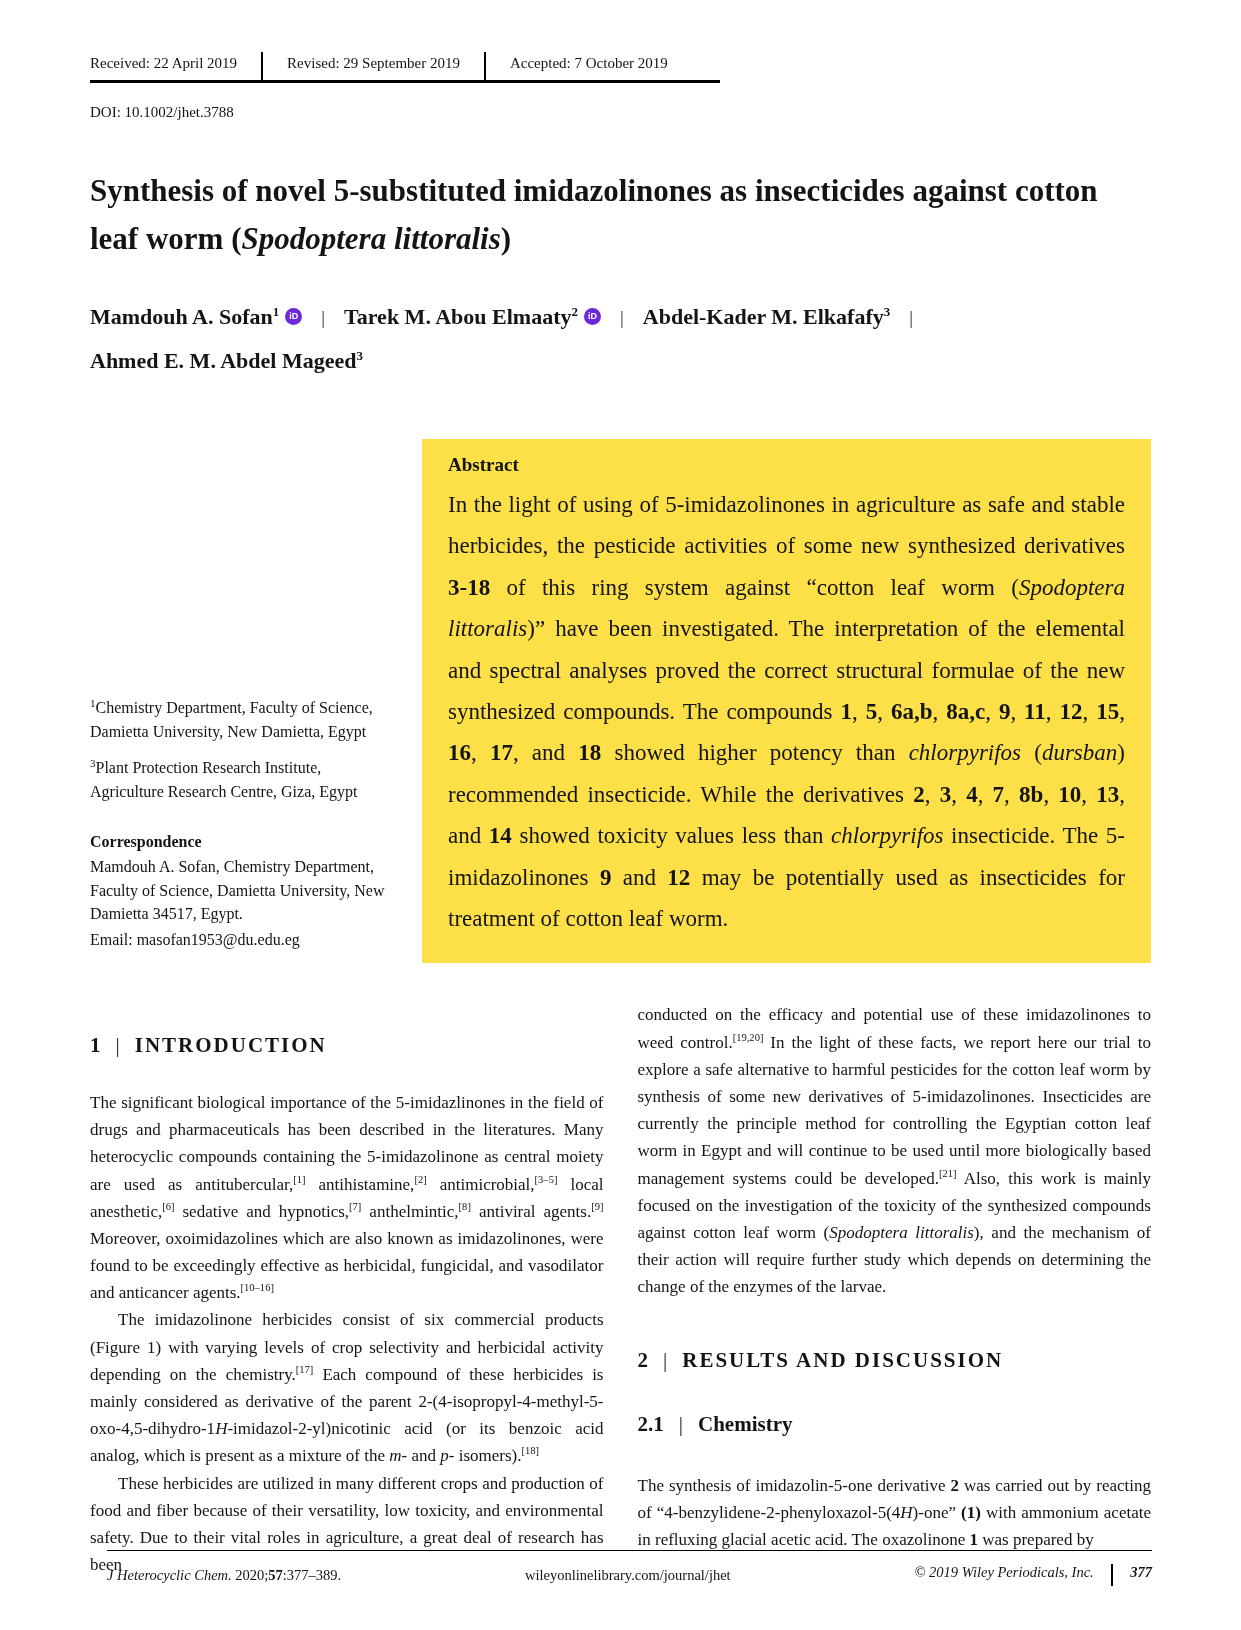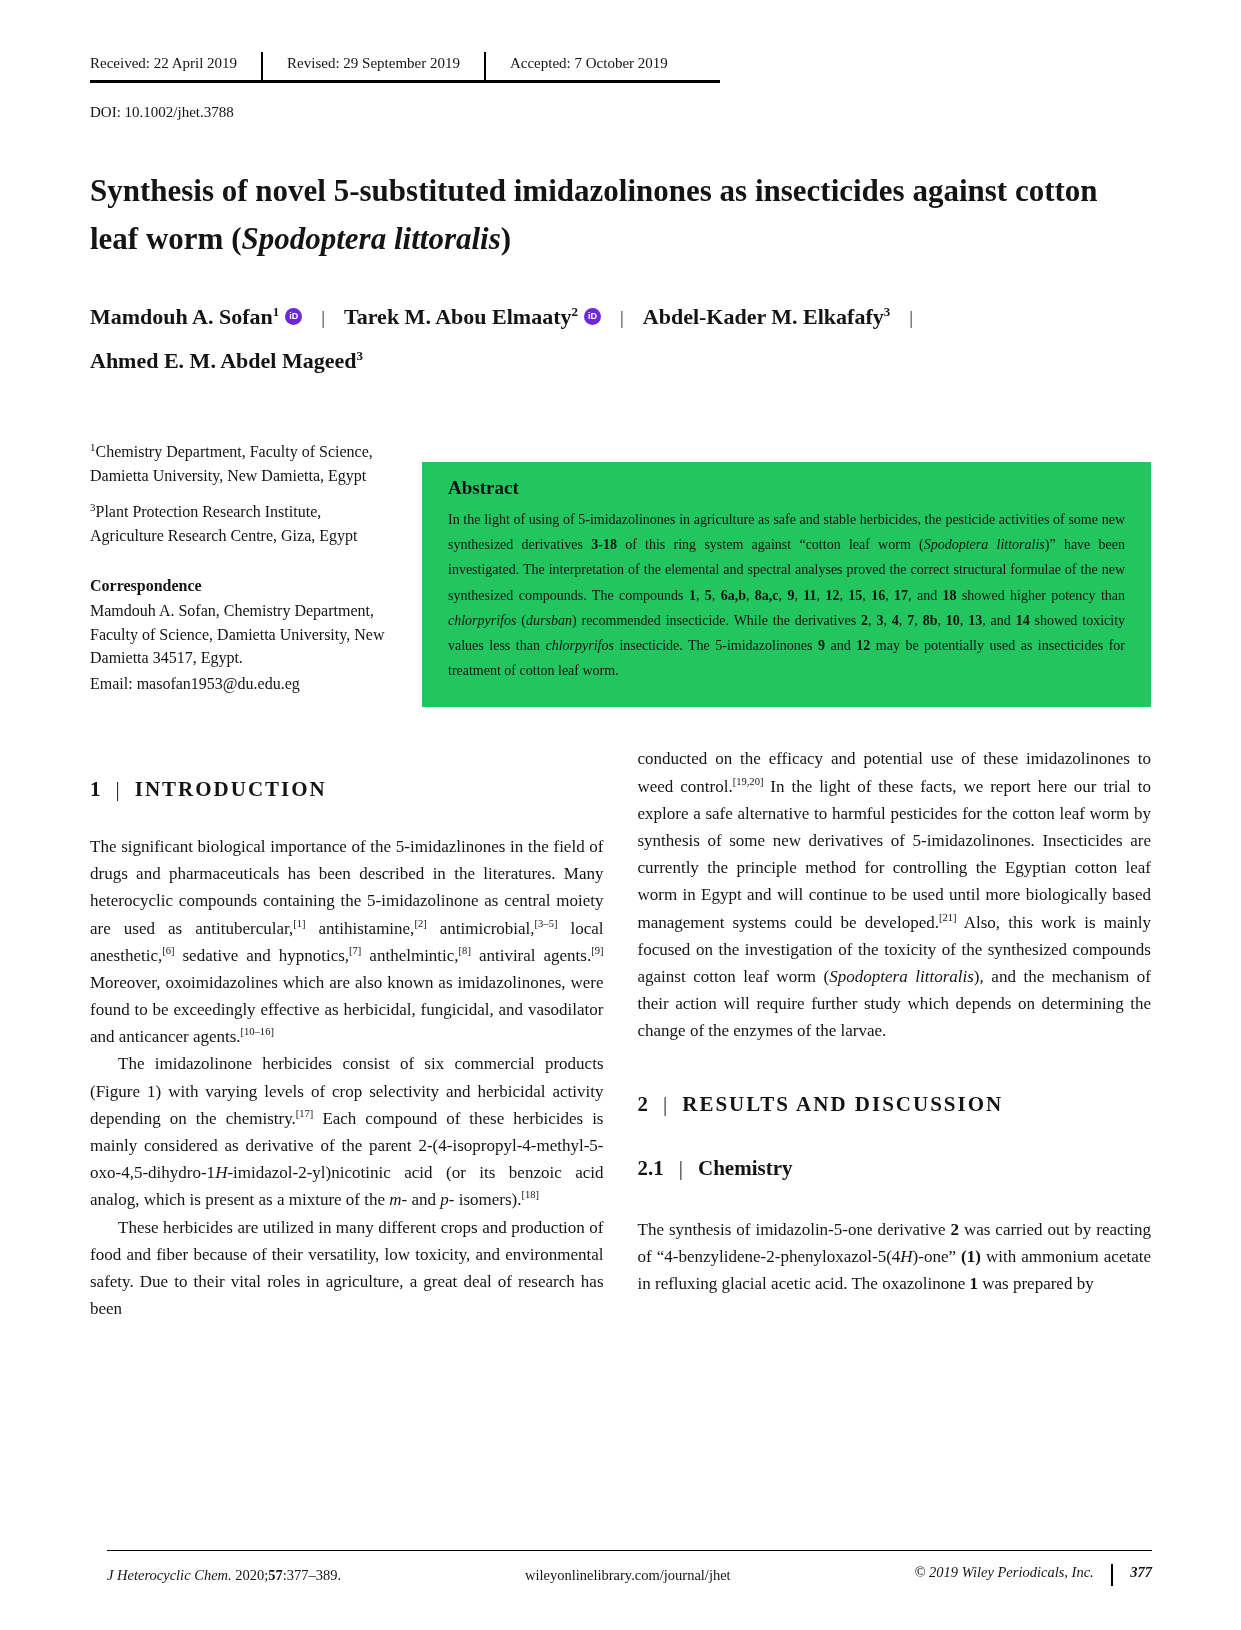--- a/index.html
+++ b/index.html
@@ -30,23 +30,23 @@
     color:#fff; font-size:9px; font-weight:bold; text-align:center; line-height:17px;
     margin-left:6px; vertical-align:5px; font-family:"Liberation Sans", sans-serif; }
   
   .meta-row { display:flex; align-items:flex-end; margin-top:56px; }
   .affiliations { width:298px; flex-shrink:0; font-size:16px; line-height:1.47; }
   .affiliations p { margin:0 0 12px; }
   .affiliations sup { font-size:11px; }
   .corr-head { font-weight:bold; margin-top:26px !important; margin-bottom:2px !important; }
   .corr-body { margin-bottom:2px !important; }
   .vdivider { width:2px; background:#000; margin-left:15px; }
-  .abstract-box { flex:1; background:#22c55e; margin-left:17px; padding:15px 26px 24px; }
+  .abstract-box { flex:1; background:#fde047; margin-left:17px; padding:15px 26px 24px; }
   .abstract-box h2 { font-size:19px; margin:0 0 8px; }
-  .abstract-box p { margin:0; font-size:14px; line-height:1.8; text-align:justify; }
+  .abstract-box p { margin:0; font-size:23px; line-height:1.8; text-align:justify; }
   
   .body-cols { display:flex; gap:34px; margin-top:38px; }
   .col { flex:1; font-size:17px; line-height:1.6; text-align:justify; }
   .sec { font-size:21px; font-weight:bold; margin:0 0 26px; }
   .col-left .sec { margin-top:28px; }
   .sec .secbar, .subsec .secbar { font-weight:normal; color:#222; margin:0 15px; }
   .caps { letter-spacing:2px; }
   .subsec { font-size:21px; font-weight:bold; margin:0 0 30px; }
   .sec-results { margin-top:44px; margin-bottom:30px; }
   .col p { margin:0; }

